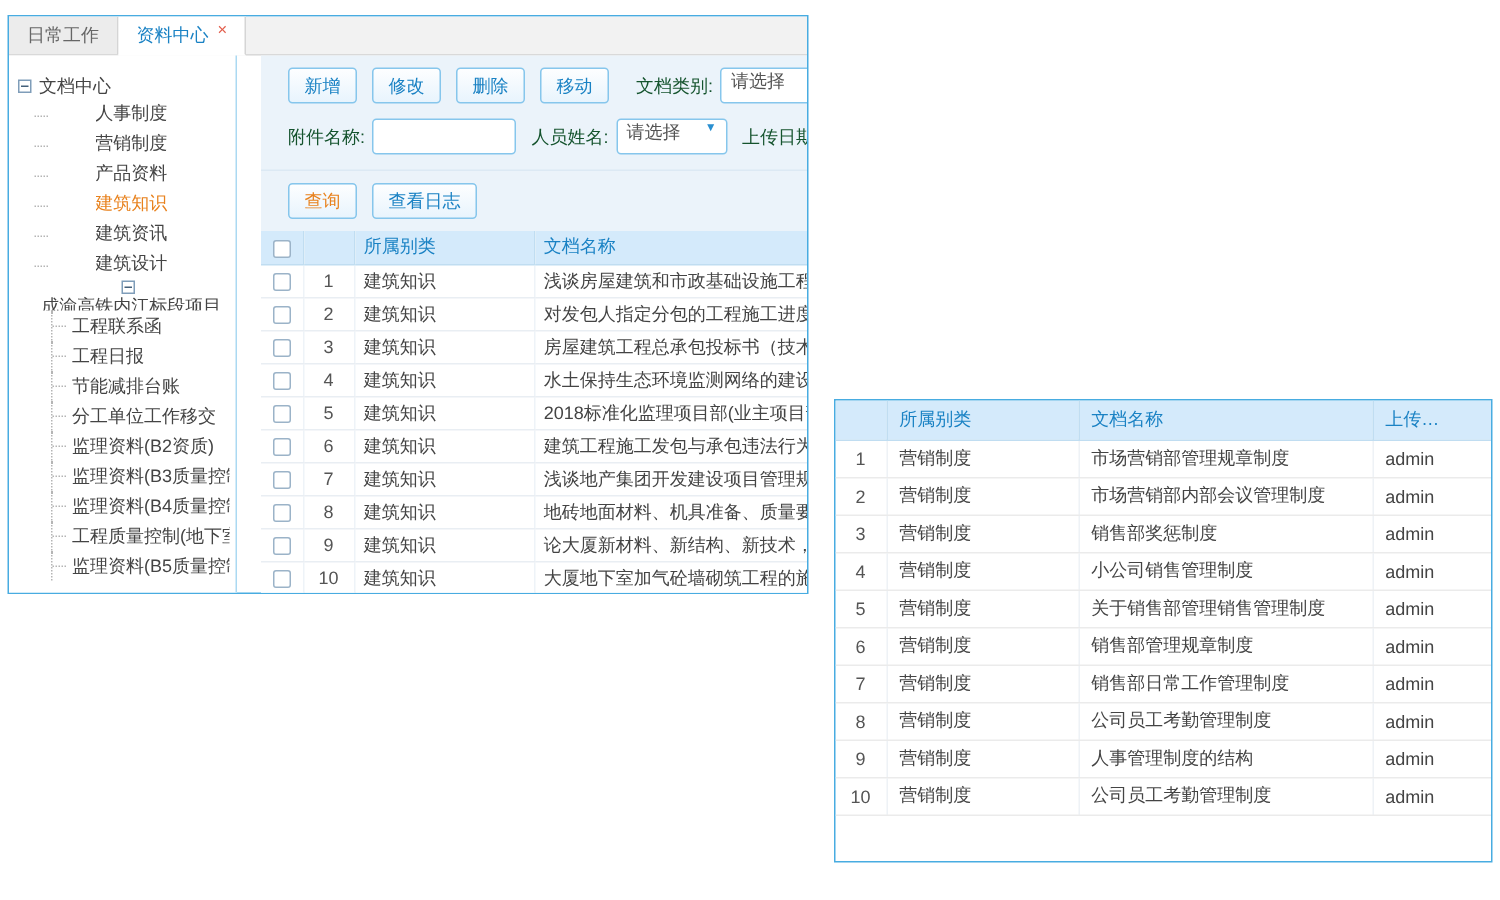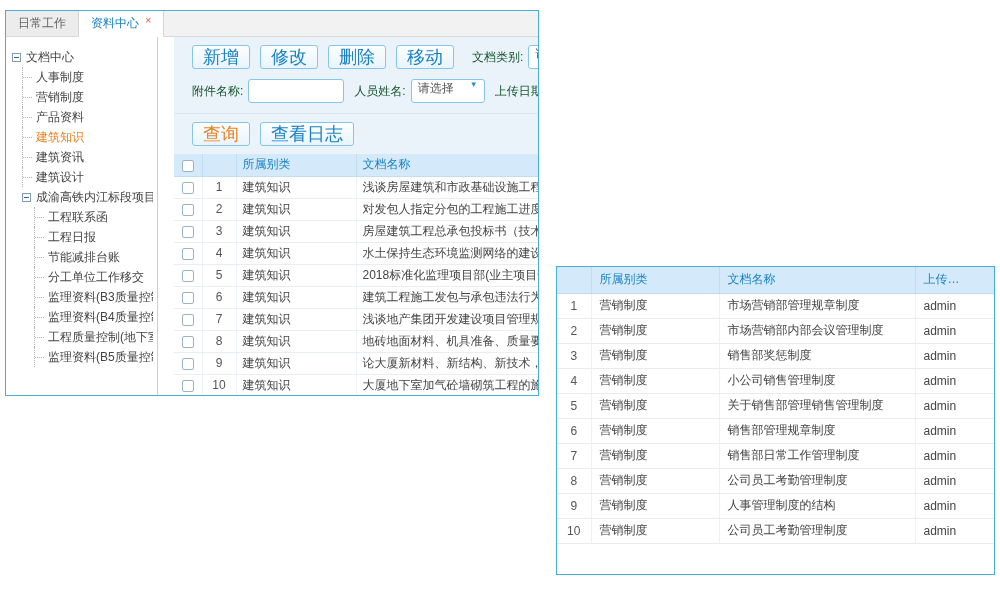--- a/index.html
+++ b/index.html
@@ -31,41 +31,41 @@
 
   
   .tree {
     width:152px; flex:none; background:#fff; border-right:1px solid #abd9f2;
     padding:10px 4px 0 4px; overflow:hidden;
   }
   .titem { height:20px; display:flex; align-items:center; white-space:nowrap; cursor:pointer; color:#444; }
   .titem .tlabel { overflow:hidden; }
   .titem.sel .tlabel { color:#e8821e; }
   .lvl0 { padding-left:2px; }
-  .lvl1 { padding-left:12px; }
+  .lvl1 { padding-left:12px;flex-direction:column; }
   .lvl2 { padding-left:24px; }
   .tbox {
     width:9px; height:9px; border:1px solid #7f9db9; background:#fff;
     margin-right:5px; position:relative; flex:none;
   }
   .tbox::after { content:''; position:absolute; left:1px; right:1px; top:3px; border-top:1px solid #44607a; }
   .elbow { width:11px; align-self:stretch; border-left:1px dotted #b5b5b5; position:relative; flex:none; margin-right:3px; }
   .elbow::after { content:''; position:absolute; left:0; top:10px; width:9px; border-top:1px dotted #b5b5b5; }
 
   
   .content { flex:1; background:#ebf3fa; overflow:hidden; position:relative; }
   .toolrow { display:flex; align-items:center; margin-left:18px; height:24px; white-space:nowrap; flex-wrap:nowrap; }
   .r1 { margin-top:8px; }
   .r2 { margin-top:10px; }
   .sep { border-top:1px solid #dce9f4; margin-top:10px; }
   .r3 { margin-top:8px; }
   .btn {
     background:linear-gradient(#fdfeff,#e8f4fd); border:1px solid #86c6ec; color:#1a82c4;
     border-radius:3px; padding:0 10px; height:24px; line-height:22px; margin-right:10px;
-    cursor:pointer; font-size:18px; font-family:inherit;
+    cursor:pointer; font-size:12px; font-family:inherit;
   }
   .btn.warm { color:#e8821e; }
   .flabel { color:#14532d; margin-right:5px; }
   .select {
     width:74px; height:24px; background:#fff; border:1px solid #86c6ec; border-radius:3px;
     display:flex; align-items:flex-start; justify-content:space-between; padding:0 6px;
     color:#555; margin-right:10px; cursor:pointer; flex:none;
   }
   .caret { color:#2a8fd0; font-size:8px; }
   .tinput {
@@ -168,20 +168,24 @@
           <span class="elbow"></span>
           <span class="tlabel">工程日报</span>
         </div>
         <div class="titem lvl2">
           <span class="elbow"></span>
           <span class="tlabel">节能减排台账</span>
         </div>
         <div class="titem lvl2">
           <span class="elbow"></span>
           <span class="tlabel">分工单位工作移交</span>
+        </div>
+        <div class="titem lvl2">
+          <span class="elbow"></span>
+          <span class="tlabel">监理资料(B2资质)</span>
         </div>
         <div class="titem lvl2">
           <span class="elbow"></span>
           <span class="tlabel">监理资料(B3质量控制)</span>
         </div>
         <div class="titem lvl2">
           <span class="elbow"></span>
           <span class="tlabel">监理资料(B4质量控制)</span>
         </div>
         <div class="titem lvl2">

